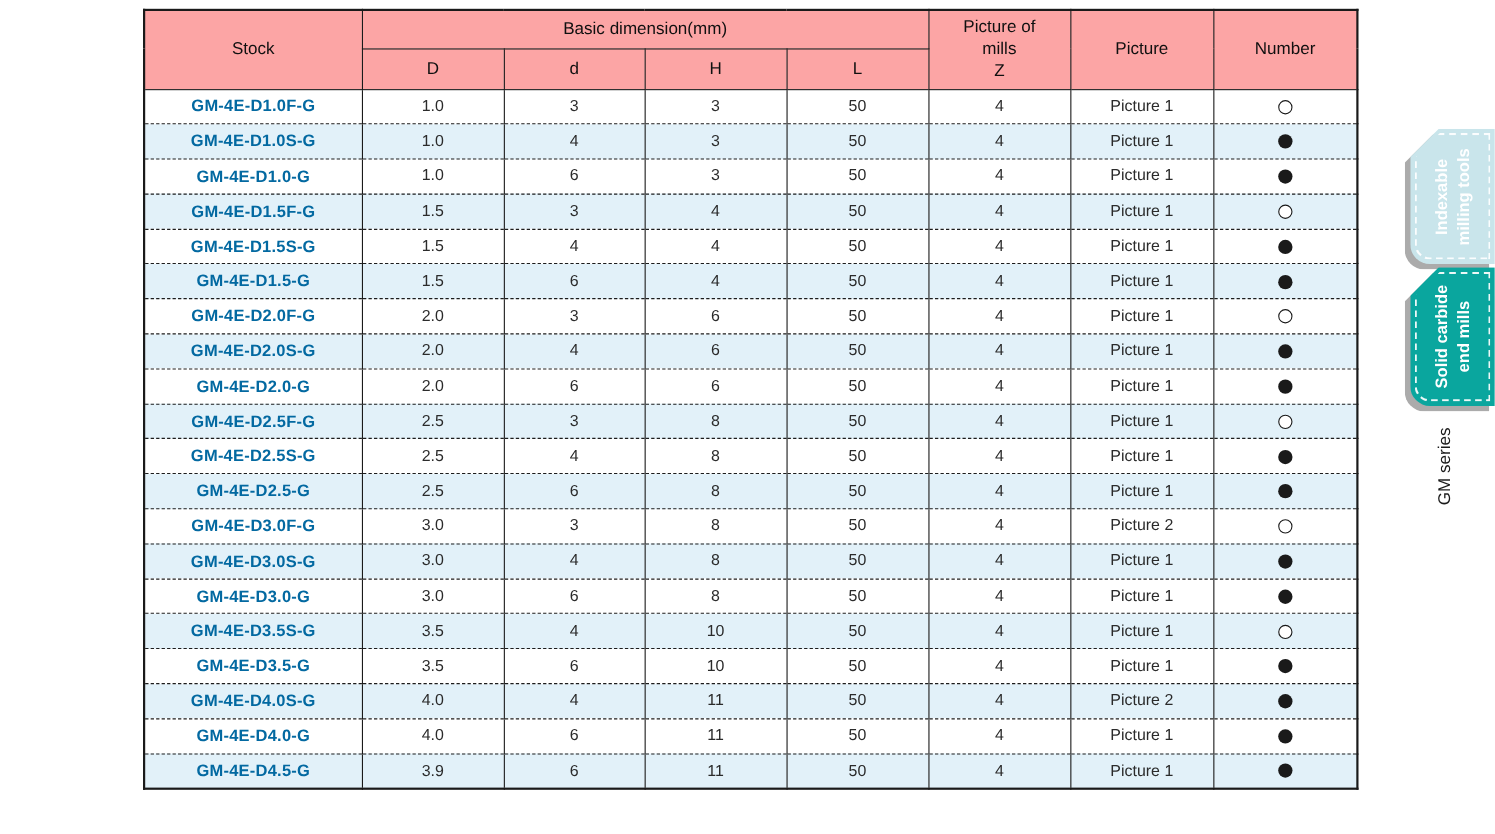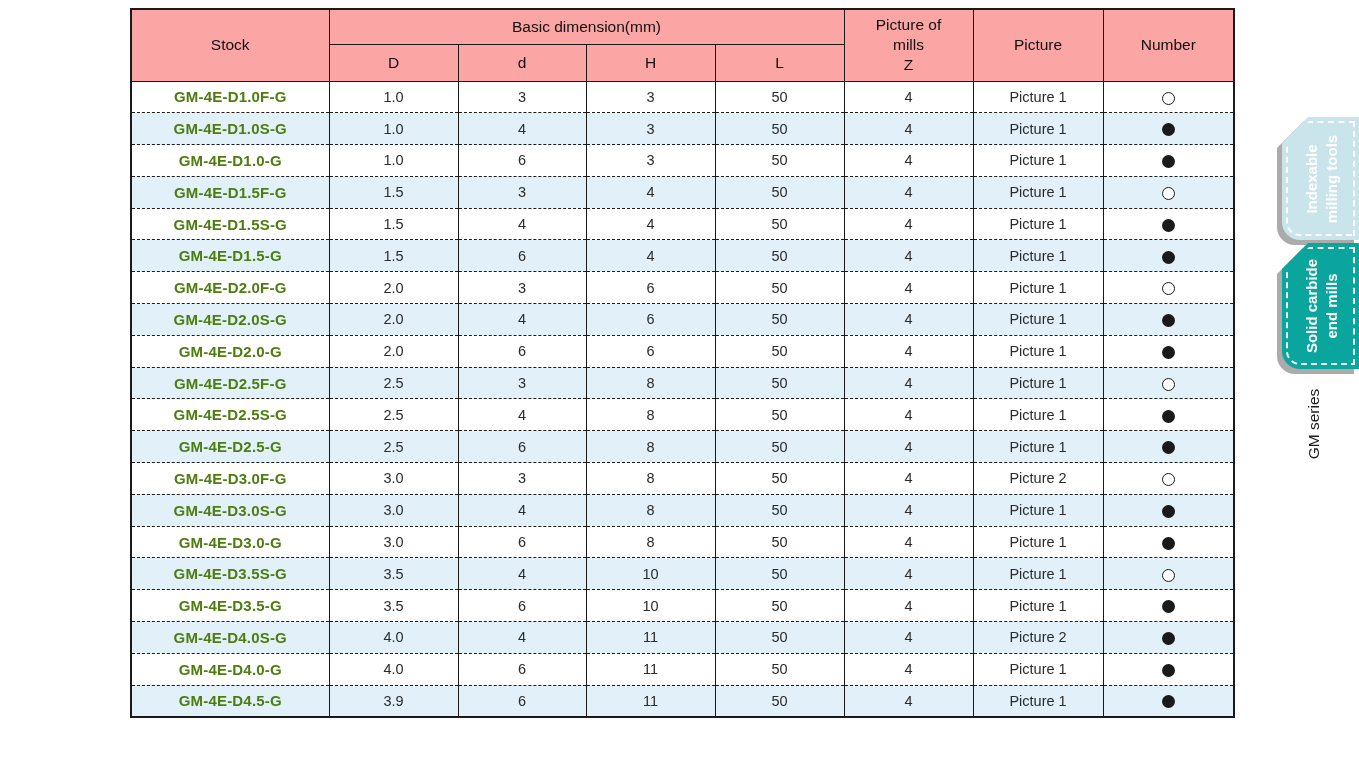--- a/index.html
+++ b/index.html
@@ -14,21 +14,21 @@
   table.spec th, table.spec td { text-align:center; vertical-align:middle; }
   thead th { background:#fca5a5; border:1px solid #1a1a1a;
              font-weight:400; font-size:15.5px; color:#101010; }
   thead tr.h1 th { height:35px; }
   thead tr.h2 th { height:37px; }
   th.teeth { line-height:1.3; }
   tbody td { height:31.8px; border-left:1px solid #1a1a1a; border-right:1px solid #1a1a1a;
              border-top:1px dashed #1c1c1c; font-size:14.5px; color:#2b2b2b; background:#ffffff; }
   tbody tr:first-child td { border-top:1px solid #1a1a1a; }
   tbody tr.alt td { background:#e2f1f9; }
-  tbody td.type { font-weight:700; font-size:15px; color:#4d7c0f; letter-spacing:.2px; }
+  tbody td.type { font-weight:700; font-size:15px; color:#0369a1; letter-spacing:.2px; }
   .dot { display:inline-block; width:13px; height:13px; border-radius:50%; vertical-align:middle; }
   .dot.filled { background:#1a1a1a; }
   .dot.open   { background:#fff; border:1.5px solid #1a1a1a; }
 
   
   .legend { position:absolute; top:765px; right:126px; display:flex; gap:28px;
             align-items:center; font-size:15px; color:#101010; }
   .legend .item { display:flex; align-items:center; gap:9px; }
 
   

